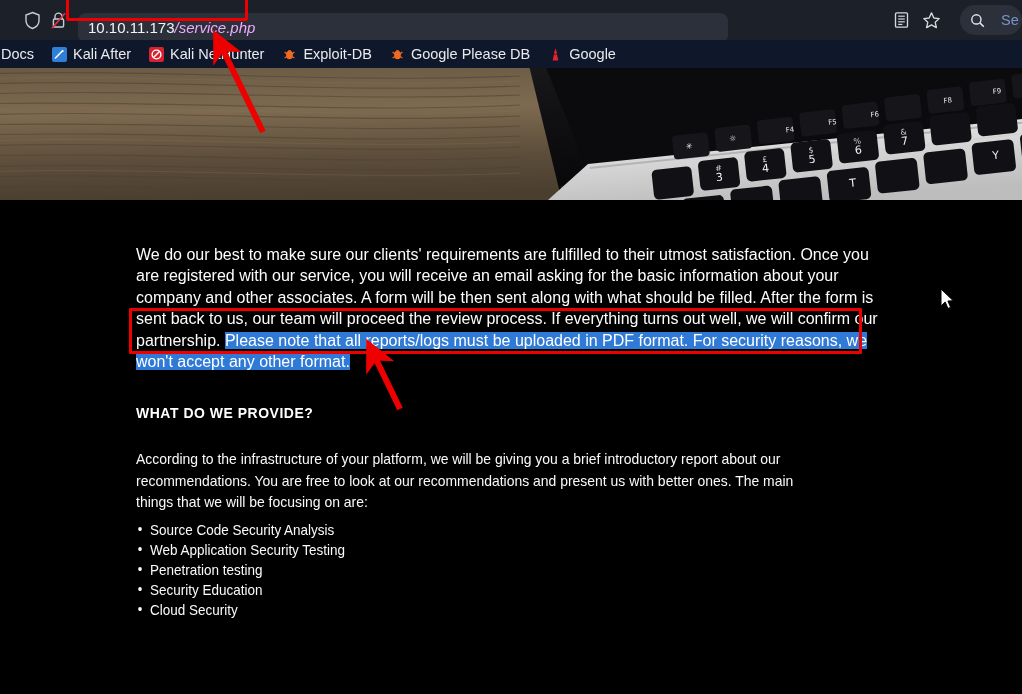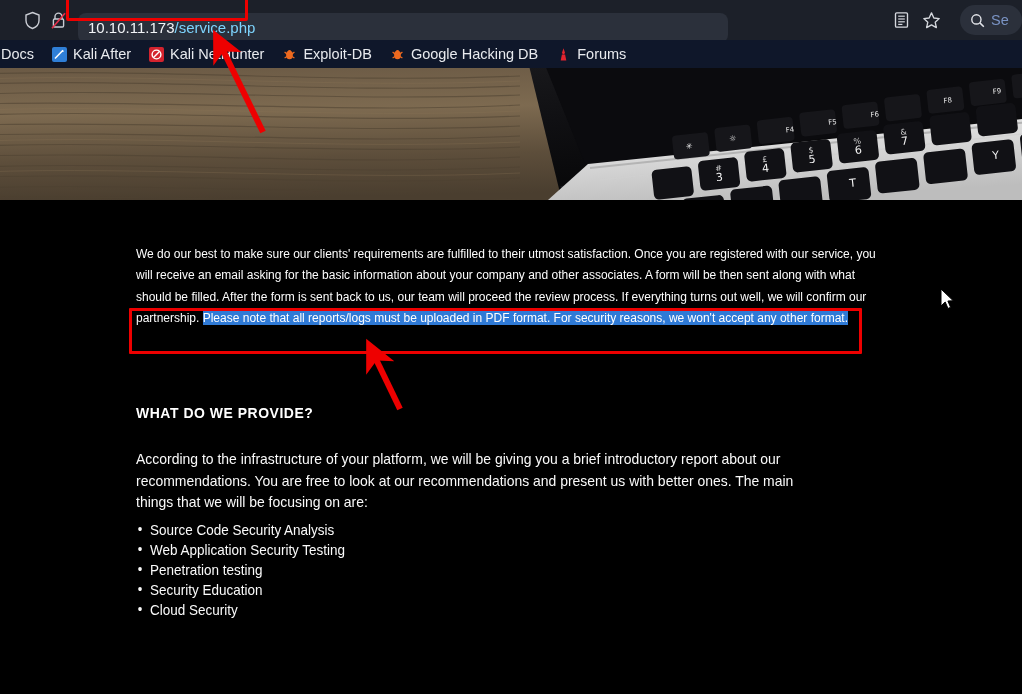--- a/index.html
+++ b/index.html
@@ -24,39 +24,39 @@
   .urlbar {
     width:650px; height:30px;
     background:#2b303b;
     border-radius:8px;
     display:flex; align-items:center;
     padding:0 10px;
     font-size:15px;
     white-space:nowrap; overflow:hidden;margin-top:15px;
   }
   .url-host { color:#f2f4f7; }
-  .url-path { color:#7dd3fc; }
+  .url-path { color:#f0abfc;font-style:italic; }
 
   .url-annot {
     position:absolute; left:-12px; top:-9px;
     width:182px; height:32px;
     border:3px solid #ee0000;
     border-radius:2px;
     pointer-events:none;
   }
 
   .toolbar-right {
     position:absolute; right:0; top:0; height:40px;
     display:flex; align-items:center;
   }
   .tb-btn { width:30px; height:30px; display:flex; align-items:center; justify-content:center; }
   .searchbox {
     margin-left:14px; height:30px; width:62px;
     background:#2b303b; border-radius:15px;
-    display:flex; align-items:center; gap:6px;
+    display:flex; align-items:center; gap:16px;
     padding-left:10px; overflow:hidden;
   }
   .search-ph { color:#7a93c4; font-size:14.5px; white-space:nowrap; }
 
   
   .bookmarks {
     position:absolute; left:0; top:40px; width:1022px; height:28px;
     background:#0f172a;
     display:flex; align-items:center;
     font-size:14.5px; color:#e6e8ec;
@@ -68,21 +68,21 @@
 
   
   .viewport {
     position:absolute; left:0; top:68px; width:1022px; height:626px;
     background:#000; overflow:hidden;
   }
   .hero { position:relative; width:1022px; height:132px; overflow:hidden; background:#0a0a0a; }
   .hero svg { display:block; }
   .para {
     position:absolute; left:136px; top:176px; width:748px;
-    color:#fdfdfd; font-size:12px; line-height:21.4px;
+    color:#fdfdfd; font-size:16px; line-height:21.4px;
     font-family:"Liberation Sans", sans-serif;
   }
   .sel { background:#2f7ad6; color:#ffffff; }
 
   .sec-head {
     position:absolute; left:136px; top:336px;
     color:#ffffff; font-size:15.5px; letter-spacing:0.6px;
     font-weight:600;
     font-family:"Liberation Sans", sans-serif;
     transform: scaleX(0.9); transform-origin:left center;
@@ -191,28 +191,28 @@
         <ellipse cx="7.5" cy="4.3" rx="1.5" ry="1.3" fill="#ef6a1f"></ellipse>
       </svg>
       <span class="bm-label">Exploit-DB</span>
     </div>
     <div class="bm">
       <svg class="bm-ico" viewBox="0 0 15 15">
         <ellipse cx="7.5" cy="8" rx="3.4" ry="4.2" fill="#ef6a1f"></ellipse>
         <path d="M2.6 5 L5 7 M12.4 5 L10 7 M2.6 11 L5 9.4 M12.4 11 L10 9.4" stroke="#ef6a1f" stroke-width="1.2"></path>
         <ellipse cx="7.5" cy="4.3" rx="1.5" ry="1.3" fill="#ef6a1f"></ellipse>
       </svg>
-      <span class="bm-label">Google Hacking DB</span>
+      <span class="bm-label">Google Please DB</span>
     </div>
     <div class="bm">
       <svg class="bm-ico" viewBox="0 0 15 15">
         <path d="M7.5 1.2 L9.1 6 L7.5 7.4 L5.9 6 Z" fill="#e2232e"></path>
         <path d="M5.9 7.6 L9.1 7.6 L10.3 13.6 L4.7 13.6 Z" fill="#e2232e"></path>
       </svg>
-      <span class="bm-label">Forums</span>
+      <span class="bm-label">Google</span>
     </div>
   </div>
 
   <div class="viewport">
 
     <div class="hero">
       <svg width="1022" height="132" viewBox="0 0 1022 132" preserveAspectRatio="none">
         <defs>
           <linearGradient id="wood" x1="0" y1="0" x2="0.15" y2="1">
             <stop offset="0%" stop-color="#6b5a45"></stop>

